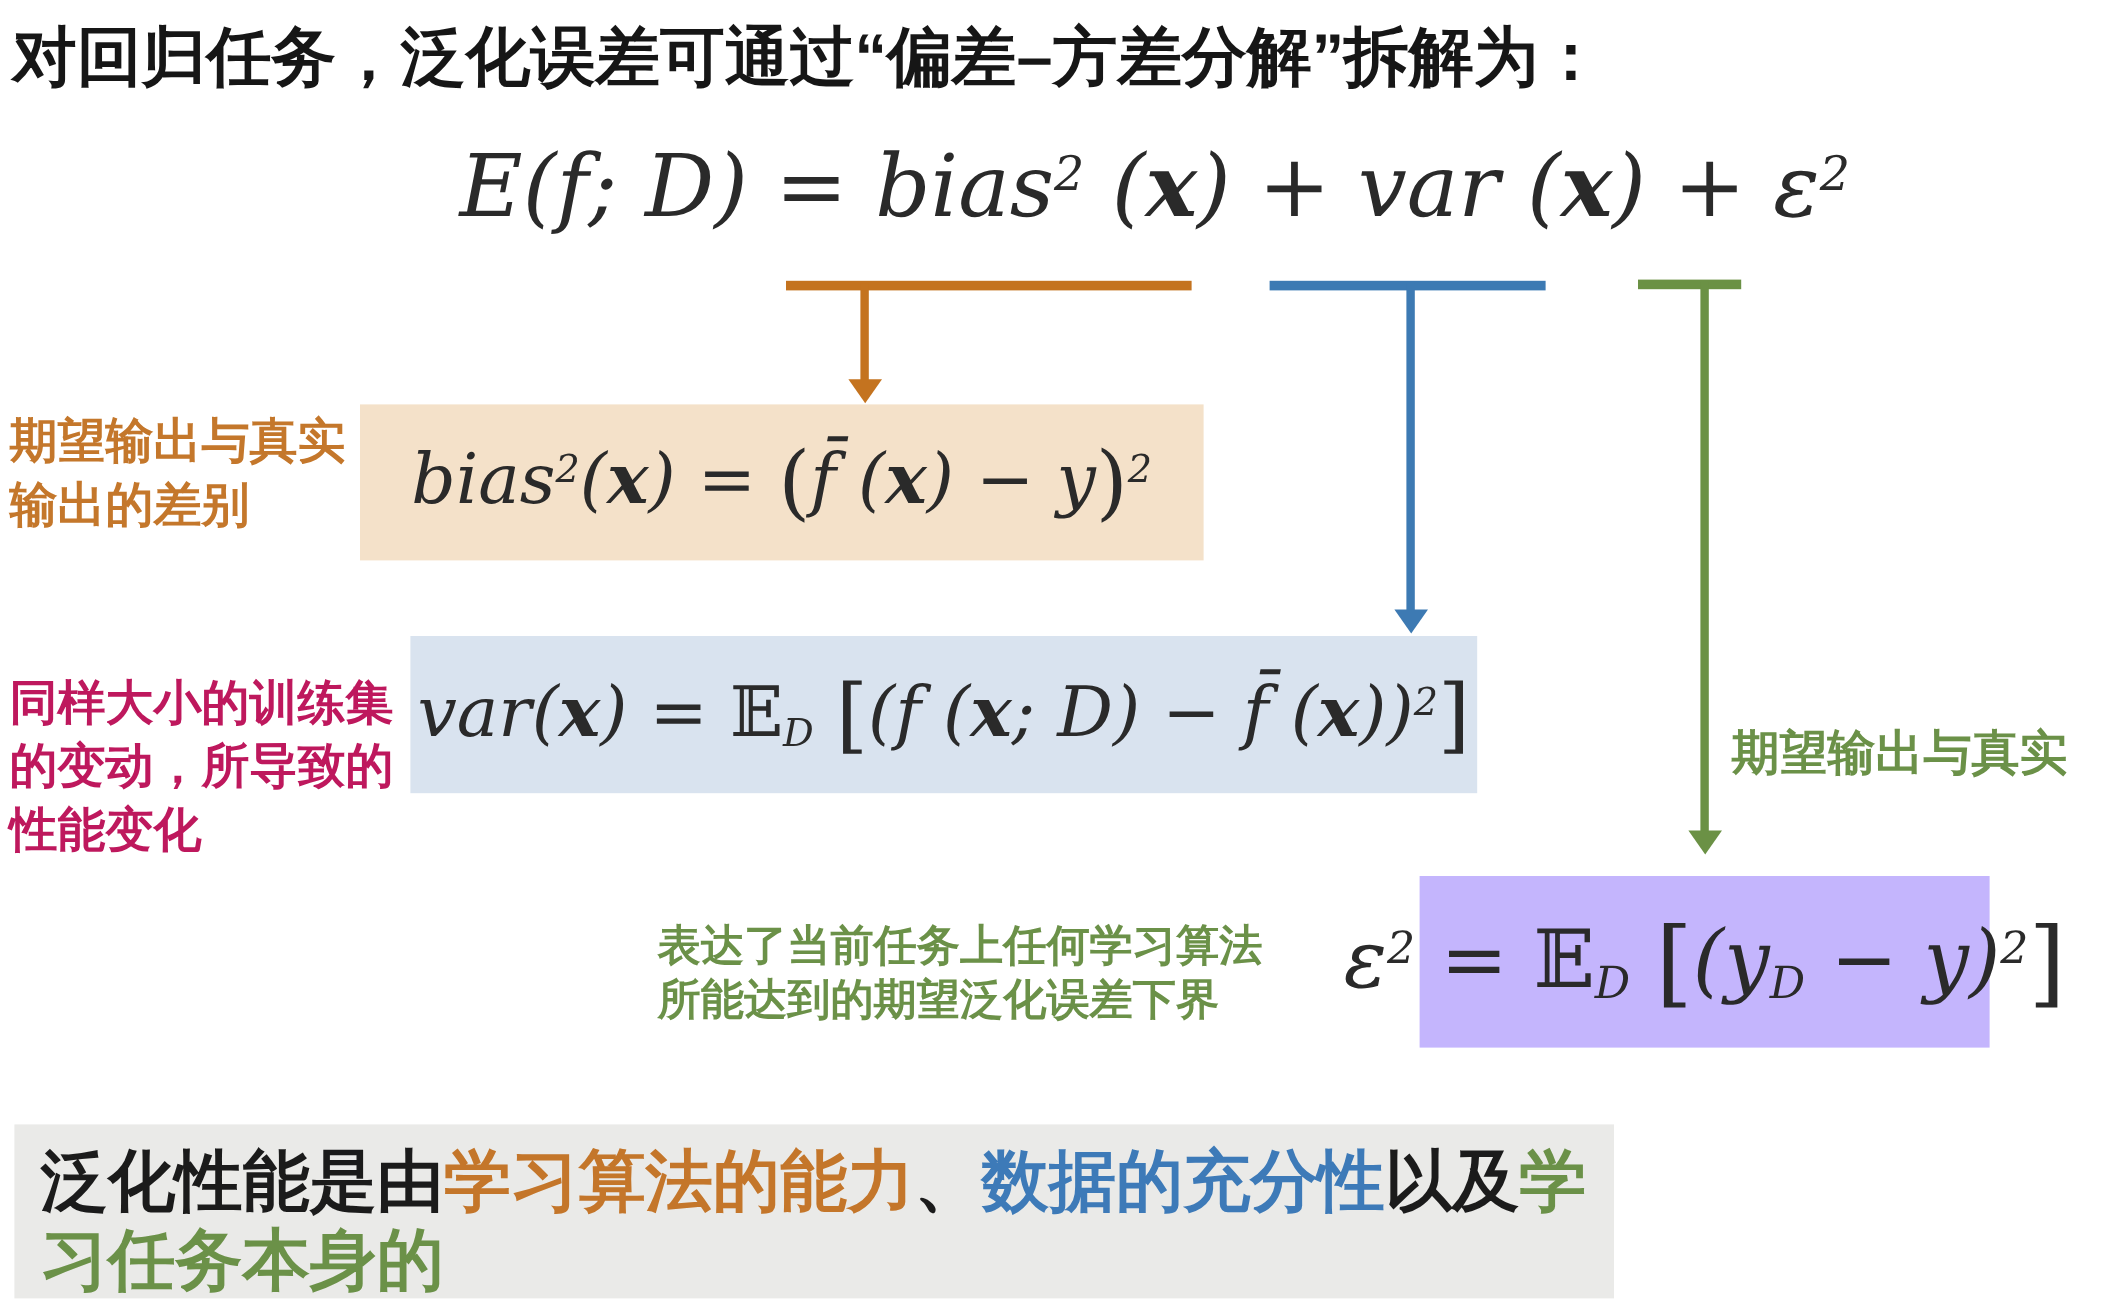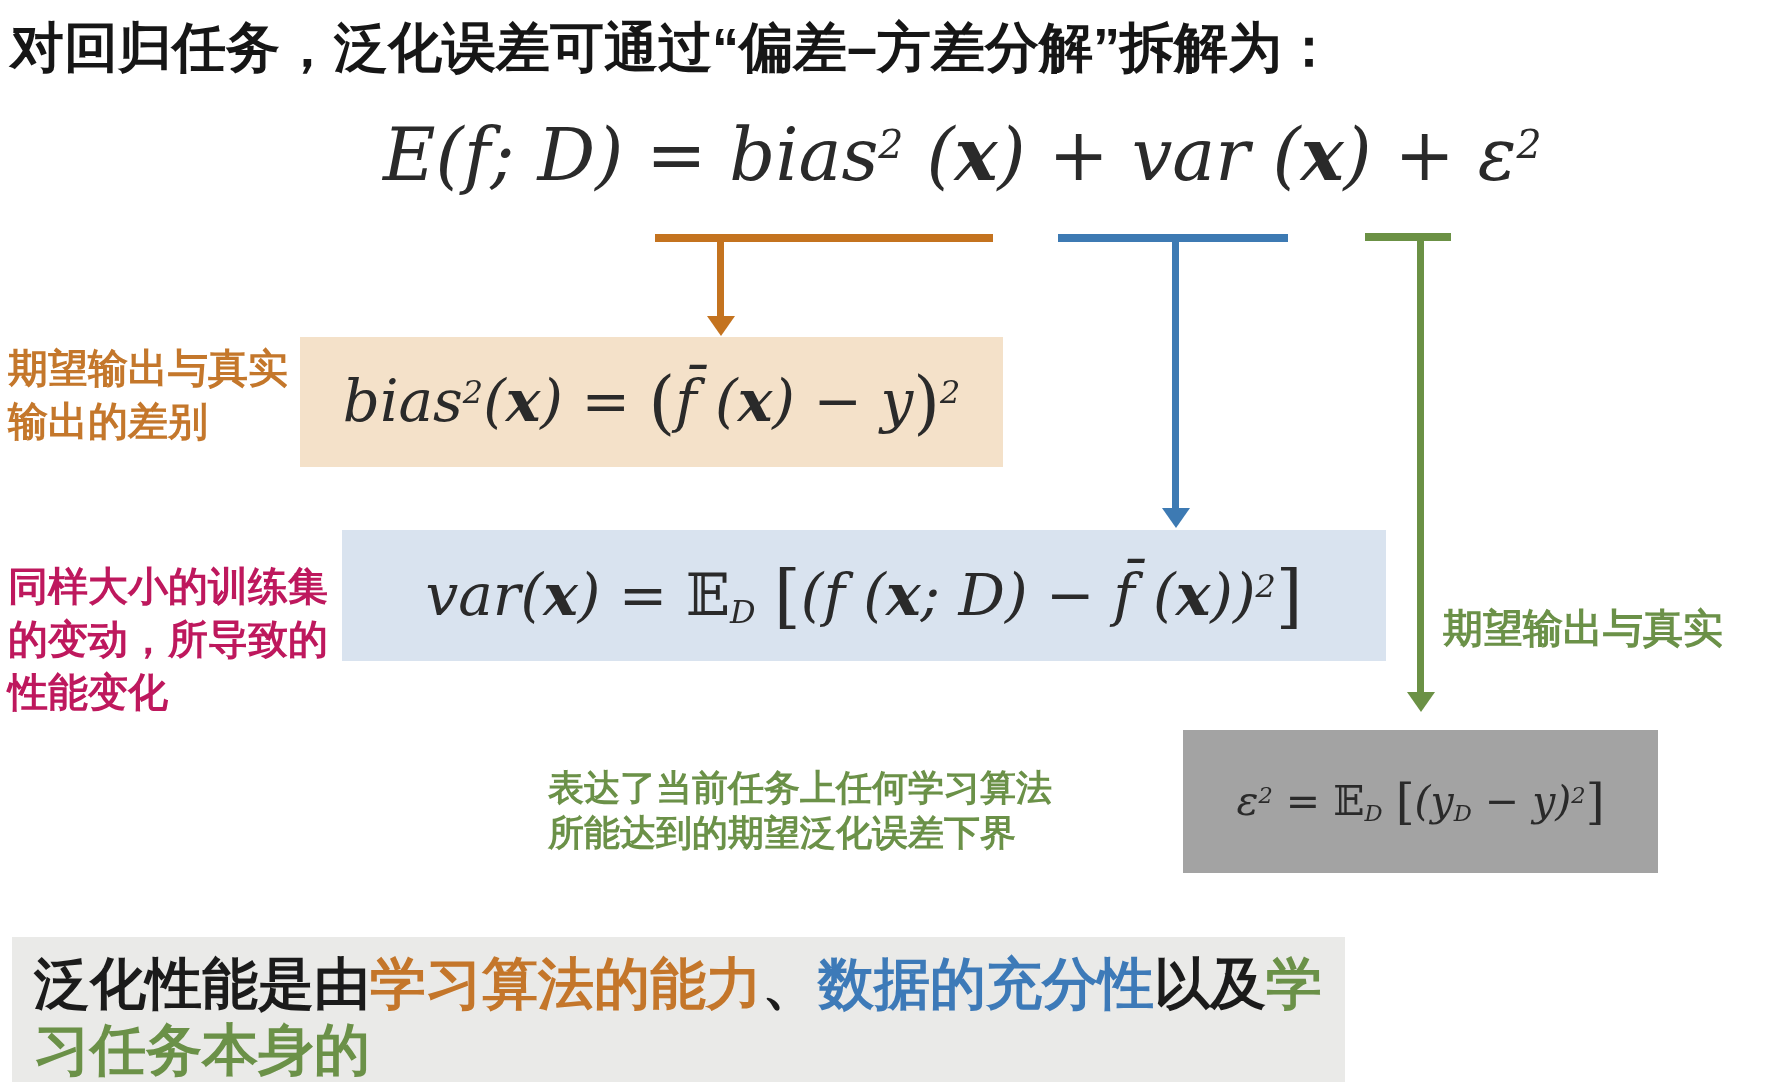--- a/index.html
+++ b/index.html
@@ -35,22 +35,22 @@
 
   
   .head{width:0;height:0;border-left:14px solid transparent;border-right:14px solid transparent;}
   .head-bias{left:707px;top:316px;border-top:20px solid #c4731f;}
   .head-var{left:1162px;top:508px;border-top:20px solid #3d7ab3;}
   .head-eps{left:1407px;top:692px;border-top:20px solid #6b9145;}
 
   
   .fbox{display:flex;align-items:center;justify-content:center;}
   .box-bias{left:300px;top:337px;width:703px;height:130px;background:#f4e1c9;font-size:58px;}
-  .box-var{left:342px;top:530px;width:1044px;height:131px;background:#d9e3ef;font-size:58px;}
-  .box-eps{left:1183px;top:730px;width:475px;height:143px;background:#a3a3a3;font-size:41px;}
+  .box-var{left:342px;top:530px;width:889px;height:131px;background:#d9e3ef;font-size:58px;}
+  .box-eps{left:1183px;top:730px;width:475px;height:143px;background:#c4b5fd;font-size:67px;}
 
   
   .lbl{font-weight:bold;white-space:nowrap;}
   .lbl-bias{left:8px;top:342px;font-size:40px;line-height:53px;color:#c4772b;}
   .lbl-var{left:8px;top:544px;font-size:40px;line-height:53px;color:#be185d;margin-top:16px;}
   .lbl-eps{left:1443px;top:602px;font-size:40px;line-height:52px;color:#6b9148;}
   .note-eps{left:548px;top:765px;font-size:36px;line-height:45px;color:#6b9148;}
 
   
   .conclusion{left:12px;top:937px;width:1333px;height:145px;background:#eaeae8;

